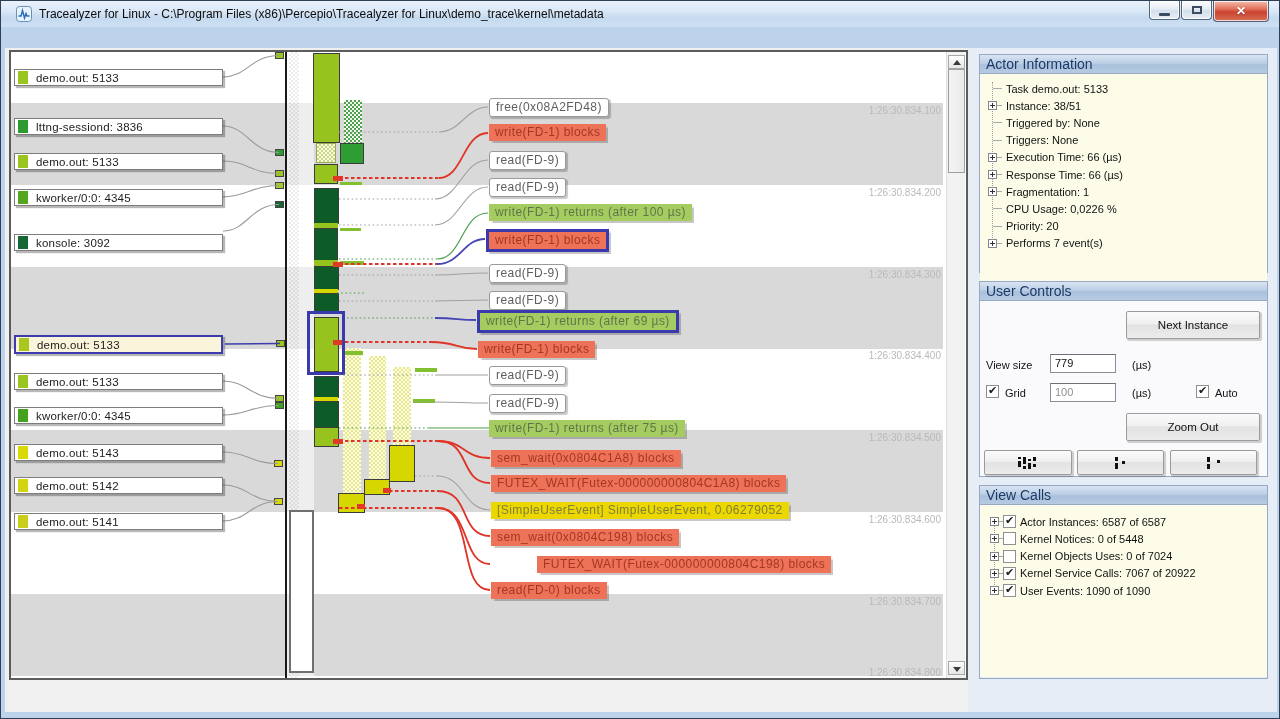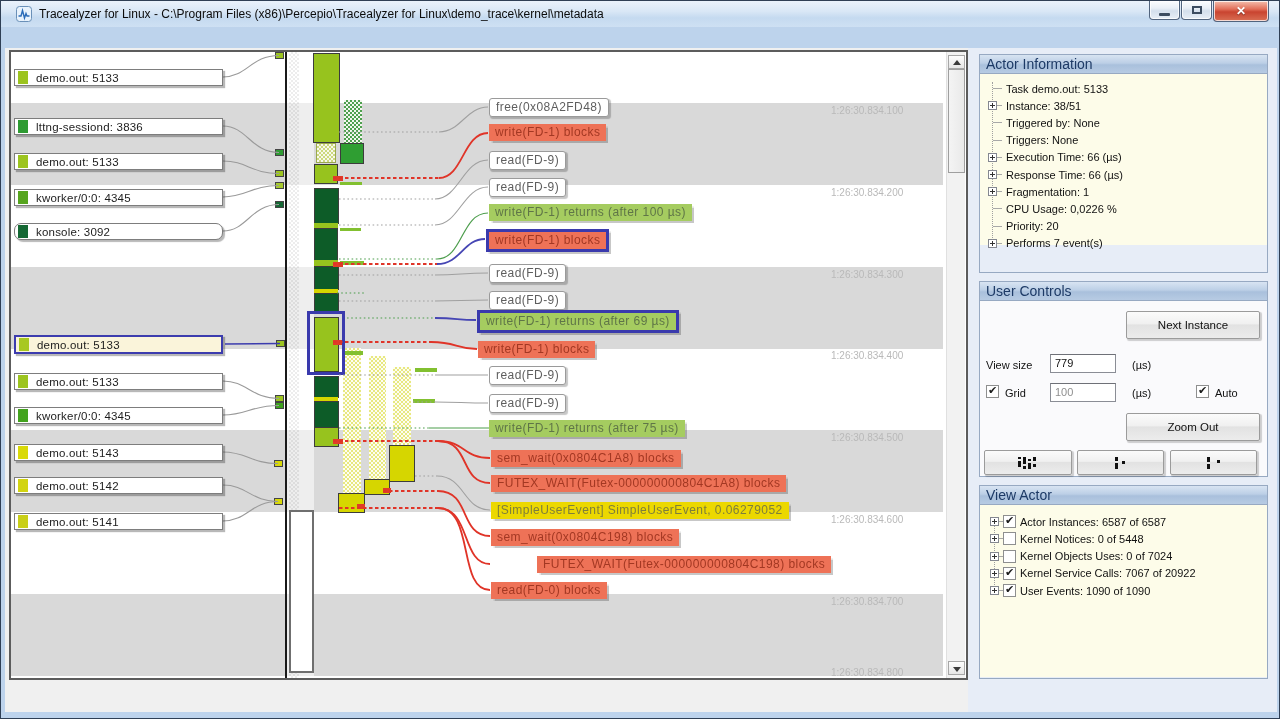--- a/index.html
+++ b/index.html
@@ -33,21 +33,21 @@
   .trace { position:absolute; left:4px; top:2px; width:959px; height:630px;
     border:2px solid #5c5c5c; background:#fff; }
   .trace-inner { position:absolute; left:0; top:0; width:955px; height:626px; overflow:hidden; }
   .bands { position:absolute; left:0; top:0; width:932px; height:626px;
     background:repeating-linear-gradient(to bottom, #ffffff 0px, #ffffff 51px, #d9d9d9 51px, #d9d9d9 133px, #ffffff 133px, #ffffff 163.6px); }
   .gutter { position:absolute; left:276px; top:0; width:27px; height:626px; background:rgba(255,255,255,.55); }
   .gutter-hatch { position:absolute; left:278px; top:0; width:10px; height:626px;
     background-image:conic-gradient(rgba(0,0,0,.07) 25%, transparent 25% 50%, rgba(0,0,0,.07) 50% 75%, transparent 75%);
     background-size:4px 4px; }
   .vline { position:absolute; left:274px; top:0; width:2px; height:626px; background:#1a1a1a; }
-  .timestamp { position:absolute; font-size:10px; color:#b9b9b9; white-space:nowrap; width:110px; }
+  .timestamp { position:absolute; font-size:10px; color:#b9b9b9; white-space:nowrap; text-align:right; width:110px; }
 
   .actor-label { position:absolute; left:3px; width:209px; height:17px; background:#fff;
     border:1px solid #7d7d7d; box-shadow:2px 2px 1px rgba(0,0,0,.28); display:flex; align-items:center; }
   .actor-label .sq { width:10px; height:13px; margin-left:3px; margin-right:8px; flex:none; }
   .actor-label .al-text { font-size:11.5px; color:#1c1c1c; white-space:nowrap; letter-spacing:.2px; }
   .actor-label.sel { background:#faf4da; border:2px solid #3c3cae; height:19px; }
 
   .marker { position:absolute; width:9px; height:7px; border:1px solid #444; }
 
   .block { position:absolute; border:1px solid #3c3c3c; }
@@ -272,21 +272,21 @@
               <span class="al-text">lttng-sessiond: 3836</span>
             </div>
             <div class="actor-label" style="top: 101px;">
               <span class="sq" style="background: rgb(156, 196, 31);"></span>
               <span class="al-text">demo.out: 5133</span>
             </div>
             <div class="actor-label" style="top: 137px;">
               <span class="sq" style="background: rgb(86, 165, 30);"></span>
               <span class="al-text">kworker/0:0: 4345</span>
             </div>
-            <div class="actor-label" style="top: 171px; border-radius: 7px;">
+            <div class="actor-label" style="top: 182px;">
               <span class="sq" style="background: rgb(21, 104, 52);"></span>
               <span class="al-text">konsole: 3092</span>
             </div>
             <div class="actor-label sel" style="top: 283px;">
               <span class="sq" style="background: rgb(168, 200, 32);"></span>
               <span class="al-text">demo.out: 5133</span>
             </div>
             <div class="actor-label" style="top: 321px;">
               <span class="sq" style="background: rgb(156, 196, 31);"></span>
               <span class="al-text">demo.out: 5133</span>
@@ -339,21 +339,21 @@
         <div class="sbtn down" style="top:609px;">
             <div class="tri"></div>
           </div>
       </div>
     </div>
 
     <div class="sidebar">
 
       <div class="panel" style="top:6px; height:219px;">
         <div class="panel-header">Actor Information</div>
-        <div class="panel-body body-cream" style="height:171px;" id="actorInfoBody">
+        <div class="panel-body body-cream" style="height:207px;" id="actorInfoBody">
             <div class="tree-vline" style="left: 12px; top: 8px; height: 160px;"></div>
             <div class="tree-row" style="top: 6px; left: 8px;">
               <span style="width: 5px; flex: 0 0 auto;"></span>
               <span class="tree-dash" style="width: 9px;"></span>
               <span class="tree-text">Task demo.out: 5133</span>
             </div>
             <div class="tree-row" style="top: 23.2px; left: 8px;">
               <span class="expander"></span>
               <span class="tree-dash" style="width: 5px;"></span>
               <span class="tree-text">Instance: 38/51</span>
@@ -438,21 +438,21 @@
             <svg width="18" height="14" viewBox="0 0 18 14">
               <rect x="2" y="1" width="3" height="5" fill="#111"></rect>
                 <rect x="2" y="8" width="3" height="5" fill="#111"></rect>
               <rect x="12" y="4" width="3" height="3" fill="#111"></rect>
             </svg>
           </div>
         </div>
       </div>
 
       <div class="panel" style="top:437px; height:194px;">
-        <div class="panel-header">View Actor</div>
+        <div class="panel-header">View Calls</div>
         <div class="panel-body body-cream" style="height:172px;" id="viewFilterBody">
             <div class="tree-vline" style="left: 14px; top: 12px; height: 72px;"></div>
             <div class="tree-row" style="top: 8px; left: 10px;">
               <span class="expander"></span>
               <span class="tree-dash" style="width: 4px;"></span>
               <span class="cb checked"></span>
               <span class="tree-text">Actor Instances: 6587 of 6587</span>
             </div>
             <div class="tree-row" style="top: 25.3px; left: 10px;">
               <span class="expander"></span>

